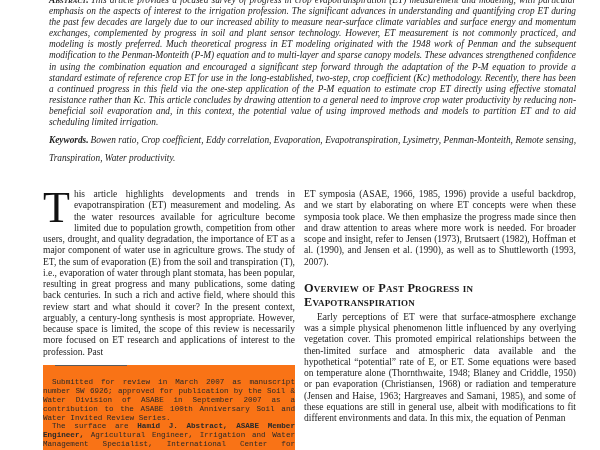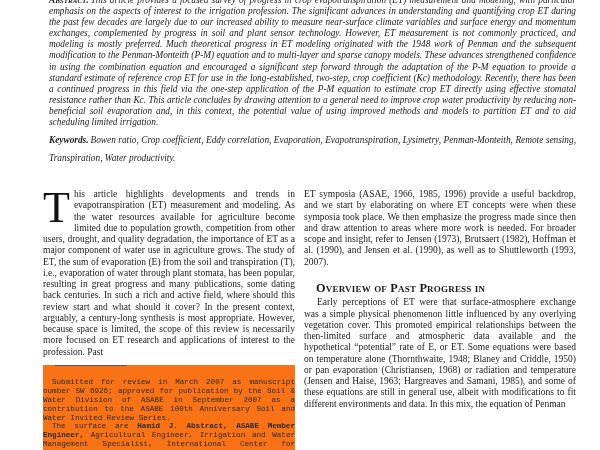--- a/index.html
+++ b/index.html
@@ -62,21 +62,21 @@
   }
   .indented { text-indent: 13px; }
   .dropcap {
     float: left;
     font-size: 44px;
     line-height: 34px;
     padding: 2px 4px 0 0;
     color: #111111;
   }
   .section-heading {
-    margin: 13px 0 2px 12px;
+    margin: 13px 0 2px 0;
     font-size: 12.3px;
     line-height: 14.5px;
     font-weight: bold;
     font-variant: small-caps;
     letter-spacing: 0.2px;
     color: #1a1a1a;
   }
   .heading-line { display: block; }
   
   .footnote {
@@ -127,19 +127,20 @@
           <span>The surface are </span><span class="fn-bold">Hamid J. Abstract, ASABE Member Engineer,</span><span> Agricultural Engineer, Irrigation and Water Management Specialist, International Center for Agricultural Research in the Dry Areas (ICARDA), Aleppo, Syria; Thomas A. Howell, ICARDA Fellow Engineer,</span>
         </p>
       </div>
     </div>
 
     <div class="col-right">
       <p class="body-par">ET symposia (ASAE, 1966, 1985, 1996) provide a useful backdrop, and we start by elaborating on where ET concepts were when these symposia took place. We then emphasize the progress made since then and draw attention to areas where more work is needed. For broader scope and insight, refer to Jensen (1973), Brutsaert (1982), Hoffman et al. (1990), and Jensen et al. (1990), as well as to Shuttleworth (1993, 2007).</p>
 
       <h2 class="section-heading">
         <span class="heading-line">Overview of Past Progress in</span>
+        <span class="heading-line">Evapotranspiration</span>
       </h2>
 
       <p class="body-par indented">Early perceptions of ET were that surface-atmosphere exchange was a simple physical phenomenon little influenced by any overlying vegetation cover. This promoted empirical relationships between the then-limited surface and atmospheric data available and the hypothetical “potential” rate of E, or ET. Some equations were based on temperature alone (Thornthwaite, 1948; Blaney and Criddle, 1950) or pan evaporation (Christiansen, 1968) or radiation and temperature (Jensen and Haise, 1963; Hargreaves and Samani, 1985), and some of these equations are still in general use, albeit with modifications to fit different environments and data. In this mix, the equation of Penman</p>
     </div>
 
   </div>
 </div>
 
 </body></html>

